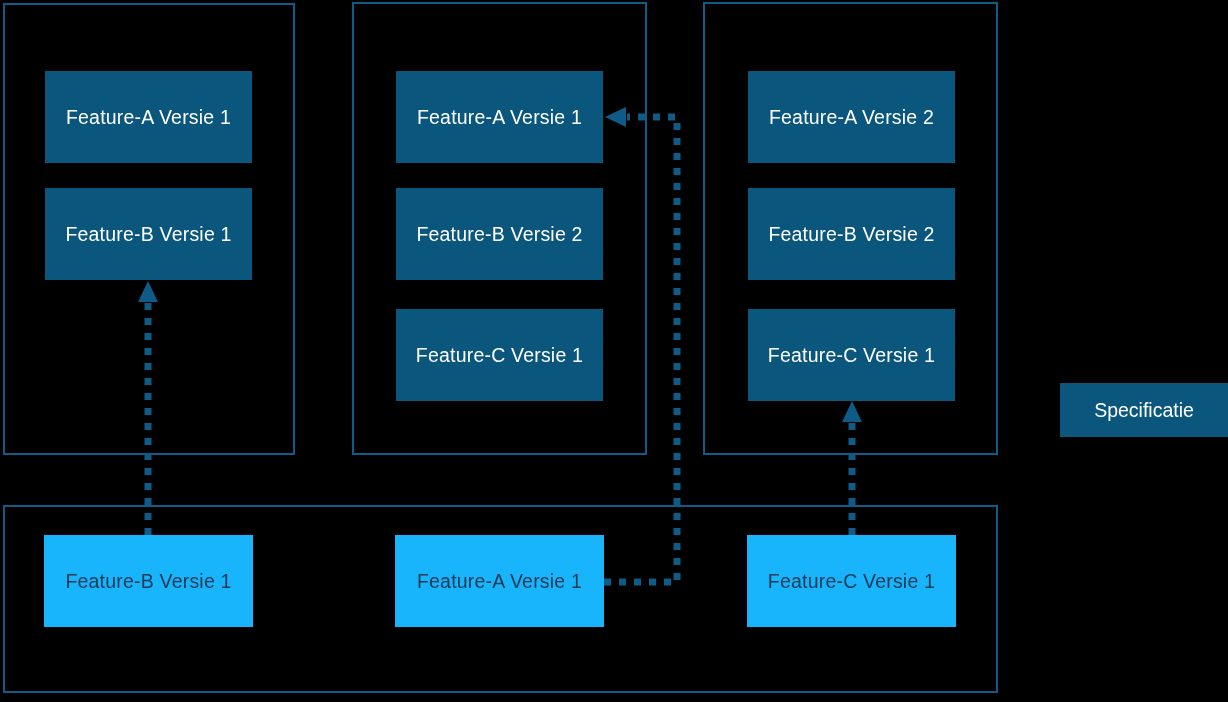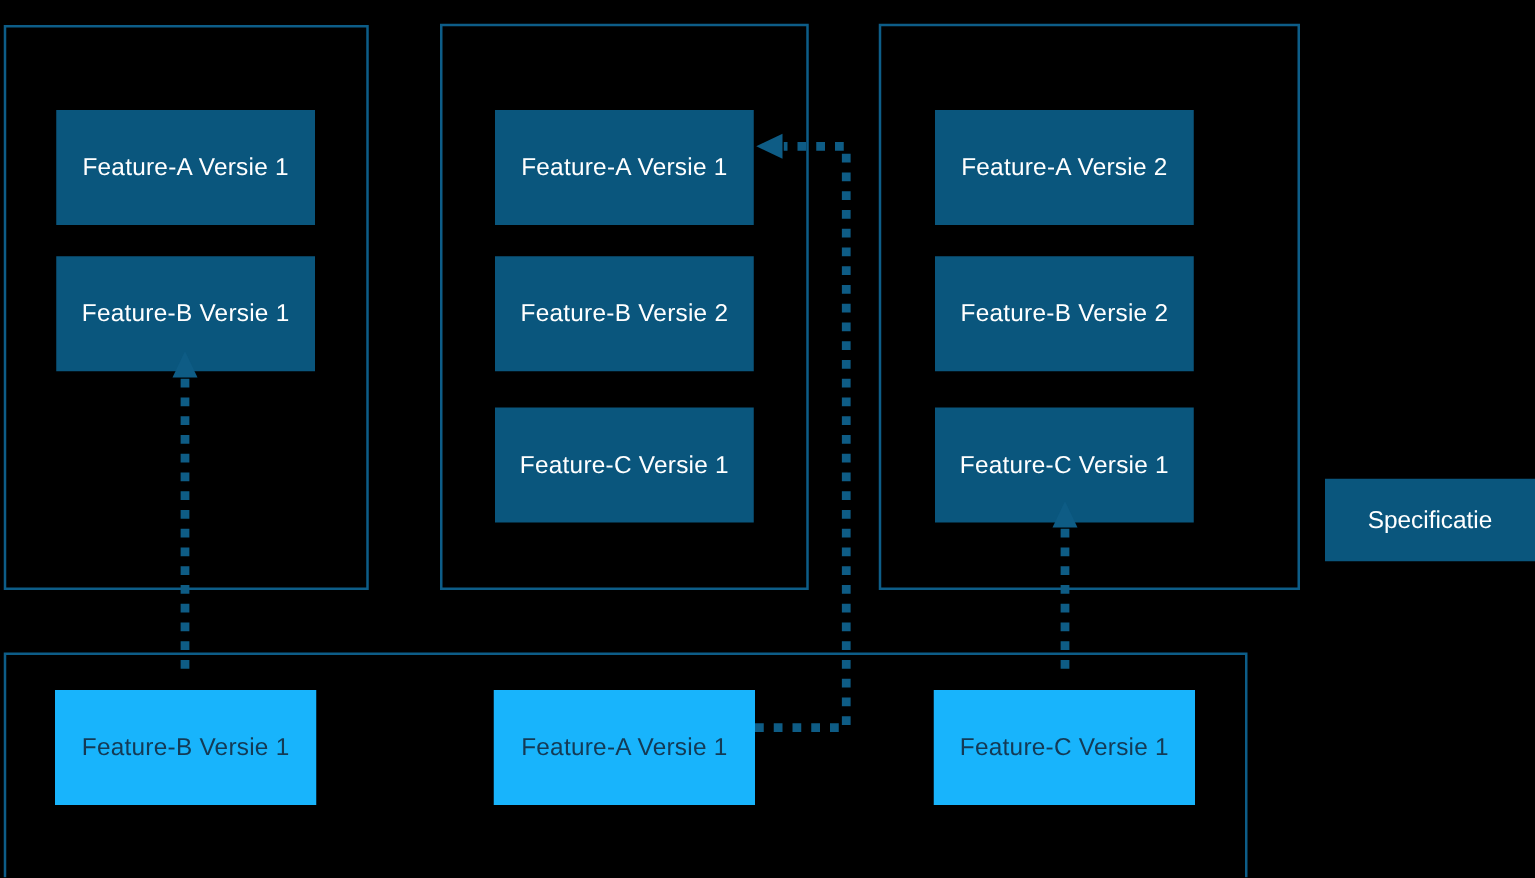--- a/index.html
+++ b/index.html
@@ -17,21 +17,20 @@
   .stage{
     position:relative;
     width:1228px;height:702px;
     background:var(--background);
     overflow:hidden;
   }
   .panel{
     position:absolute;
     border:2px solid var(--panel-border);
     background:var(--background);
-    margin-top:17px;
   }
   .box{
     position:absolute;
     display:flex;align-items:center;justify-content:center;
     text-align:center;
     font-size:19.5px;
     letter-spacing:0.2px;
     white-space:nowrap;
   }
   .spec-box{
@@ -44,21 +43,21 @@
     background:var(--implementation-fill);
     color:var(--implementation-text);
   }
   .legend-box{
     position:absolute;
     display:flex;align-items:center;justify-content:center;
     font-size:19.5px;
     white-space:nowrap;
   }
   .legend-spec{
-    left:1060px;top:383px;width:168px;height:66px;
+    left:1060px;top:383px;width:168px;height:54px;
     background:var(--specification-fill);
     color:var(--specification-text);
   }
   .legend-impl{
     left:1060px;top:505px;width:168px;height:75px;
     background:var(--implementation-fill);
     color:var(--implementation-text);
   }
   .arrows-layer{
     position:absolute;left:0;top:0;width:1228px;height:702px;
@@ -75,21 +74,21 @@
     <div class="box spec-box" style="left:40px;top:66px">Feature-A Versie 1</div>
     <div class="box spec-box" style="left:40px;top:183px">Feature-B Versie 1</div>
   </div>
 
   <div class="panel" style="left:352px;top:2px;width:295px;height:453px">
     <div class="box spec-box" style="left:42px;top:67px">Feature-A Versie 1</div>
     <div class="box spec-box" style="left:42px;top:184px">Feature-B Versie 2</div>
     <div class="box spec-box" style="left:42px;top:305px">Feature-C Versie 1</div>
   </div>
 
-  <div class="panel" style="left:703px;top:2px;width:337px;height:453px">
+  <div class="panel" style="left:703px;top:2px;width:295px;height:453px">
     <div class="box spec-box" style="left:43px;top:67px">Feature-A Versie 2</div>
     <div class="box spec-box" style="left:43px;top:184px">Feature-B Versie 2</div>
     <div class="box spec-box" style="left:43px;top:305px">Feature-C Versie 1</div>
   </div>
 
   <div class="panel" style="left:3px;top:505px;width:995px;height:188px">
     <div class="box impl-box" style="left:39px;top:28px">Feature-B Versie 1</div>
     <div class="box impl-box" style="left:390px;top:28px">Feature-A Versie 1</div>
     <div class="box impl-box" style="left:742px;top:28px">Feature-C Versie 1</div>
   </div>

